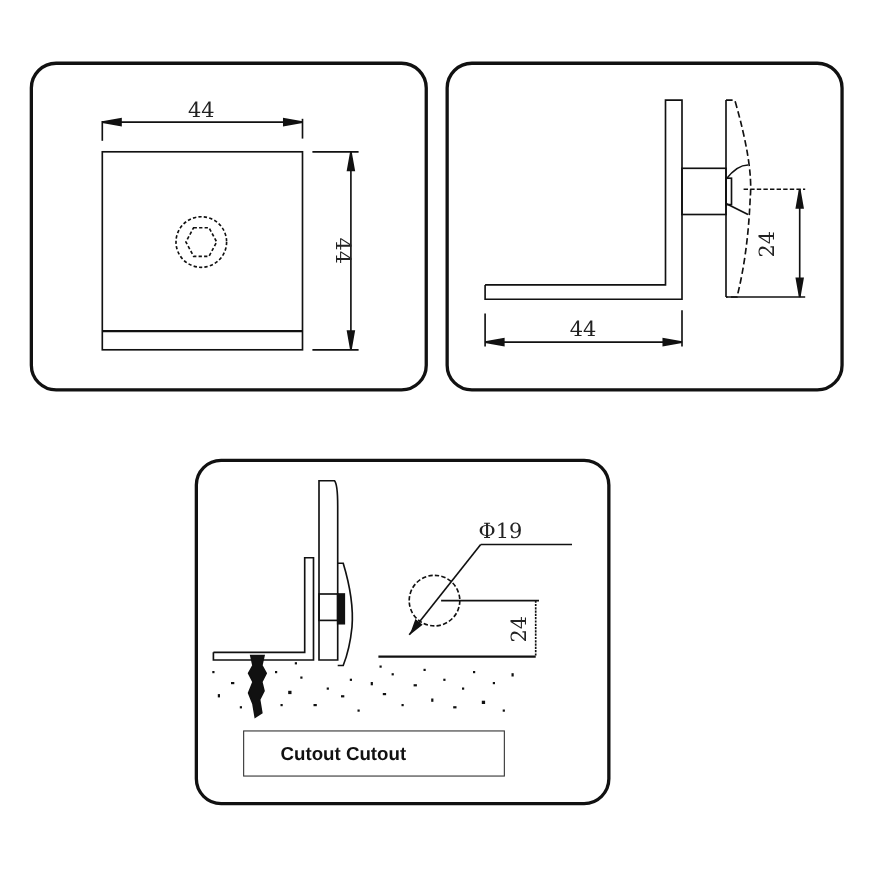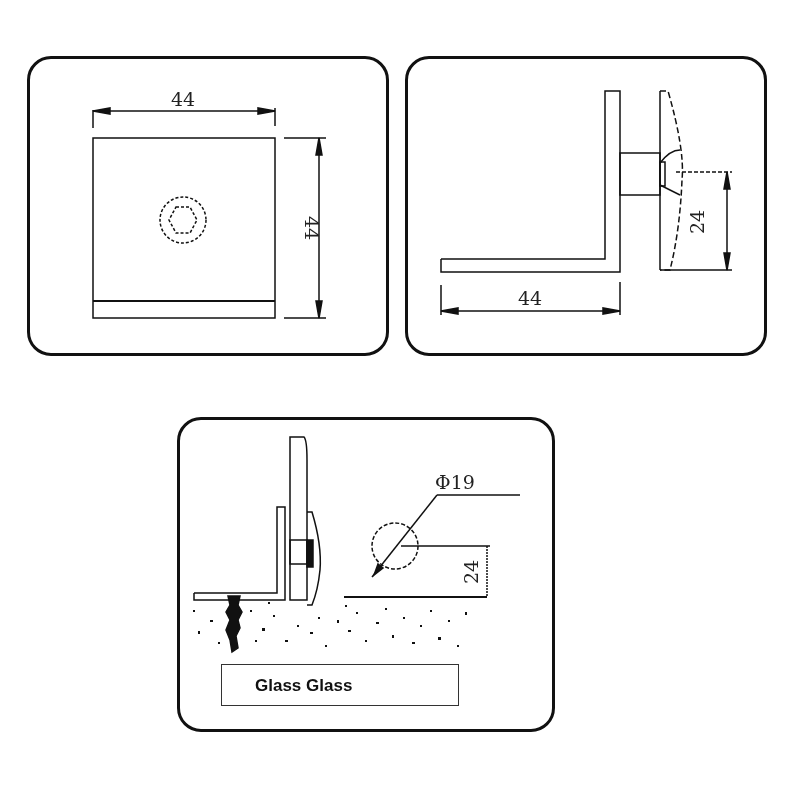--- a/index.html
+++ b/index.html
@@ -129,13 +129,13 @@
 
   <text class="dim" x="183" y="106" text-anchor="middle">44</text>
   <text class="dim" x="0" y="0" text-anchor="middle" transform="translate(305,228) rotate(90)">44</text>
   <text class="dim" x="0" y="0" text-anchor="middle" transform="translate(704,222) rotate(-90)">24</text>
   <text class="dim" x="530" y="305" text-anchor="middle">44</text>
   <text class="dim" x="455" y="489" text-anchor="middle">Φ19</text>
   <text class="dim" x="0" y="0" text-anchor="middle" transform="translate(478,572) rotate(-90)">24</text>
 </svg>
 
 <div class="caption-box" style="left:221px; top:664px; width:238px; height:42px;"></div>
-<div class="caption-text" style="left:255px; top:676px;">Glass Glass</div>
+<div class="caption-text" style="left:255px; top:676px;">Cutout Cutout</div>
 
 </body></html>

